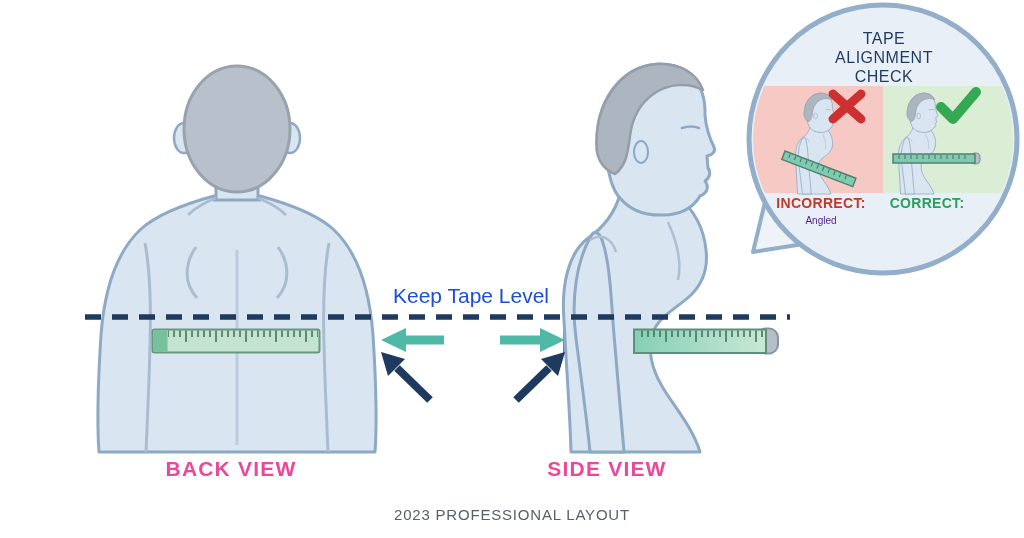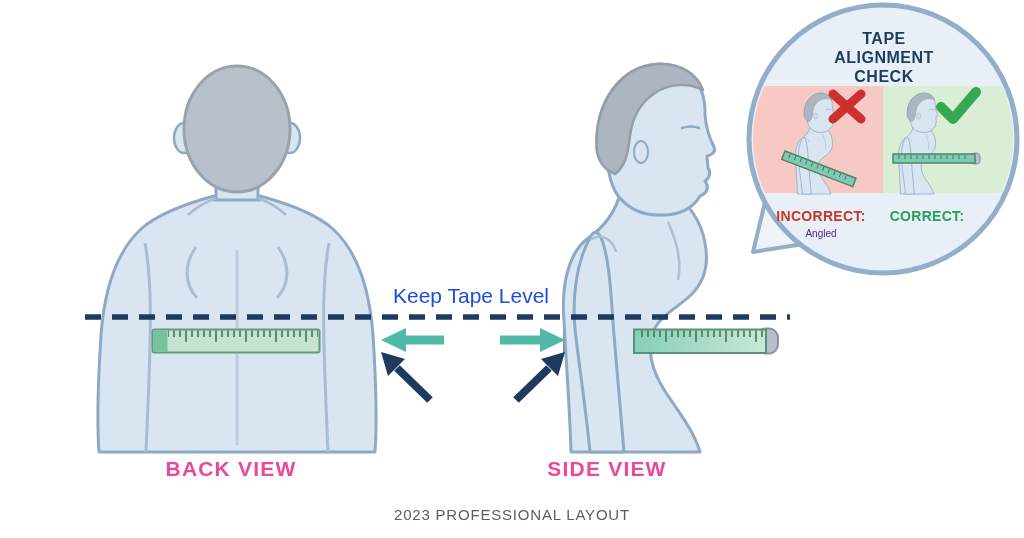--- a/index.html
+++ b/index.html
@@ -7,23 +7,23 @@
     position:relative;width:1024px;height:538px;background:#ffffff;
     font-family:"Liberation Sans",sans-serif;overflow:hidden;
   }
   .scene{position:absolute;left:0;top:0;}
   .txt{position:absolute;text-align:center;}
   .keep-level{left:390px;top:284px;width:162px;font-size:21px;color:#1d4ed8;font-weight:500;}
   .view-label{top:457px;width:162px;font-size:21px;font-weight:bold;color:#ec4899;letter-spacing:1.2px;}
   .back-view{left:150px;}
   .side-view{left:526px;}
   .footer{left:362px;top:506px;width:300px;font-size:15px;color:#585f68;letter-spacing:0.8px;}
-  .inset-title{left:828px;top:29px;width:112px;font-size:16px;line-height:19px;font-weight:bold;
+  .inset-title{left:828px;top:29px;width:112px;font-size:16px;line-height:19px;font-weight:normal;
     color:#1e3a5f;letter-spacing:0.5px;}
-  .verdict{top:195px;width:130px;font-size:14px;line-height:17px;margin-top:13px;}
+  .verdict{top:195px;width:130px;font-size:14px;line-height:17px;}
   .verdict .term{font-weight:bold;letter-spacing:0.3px;display:block;}
   .verdict .desc{color:#4c1d95;font-size:10px;display:block;}
   .incorrect{left:756px;}
   .incorrect .term{color:#c0392b;}
   .correct{left:862px;}
   .correct .term{color:#27a05a;}
 </style>
 </head>
 <body>
 

